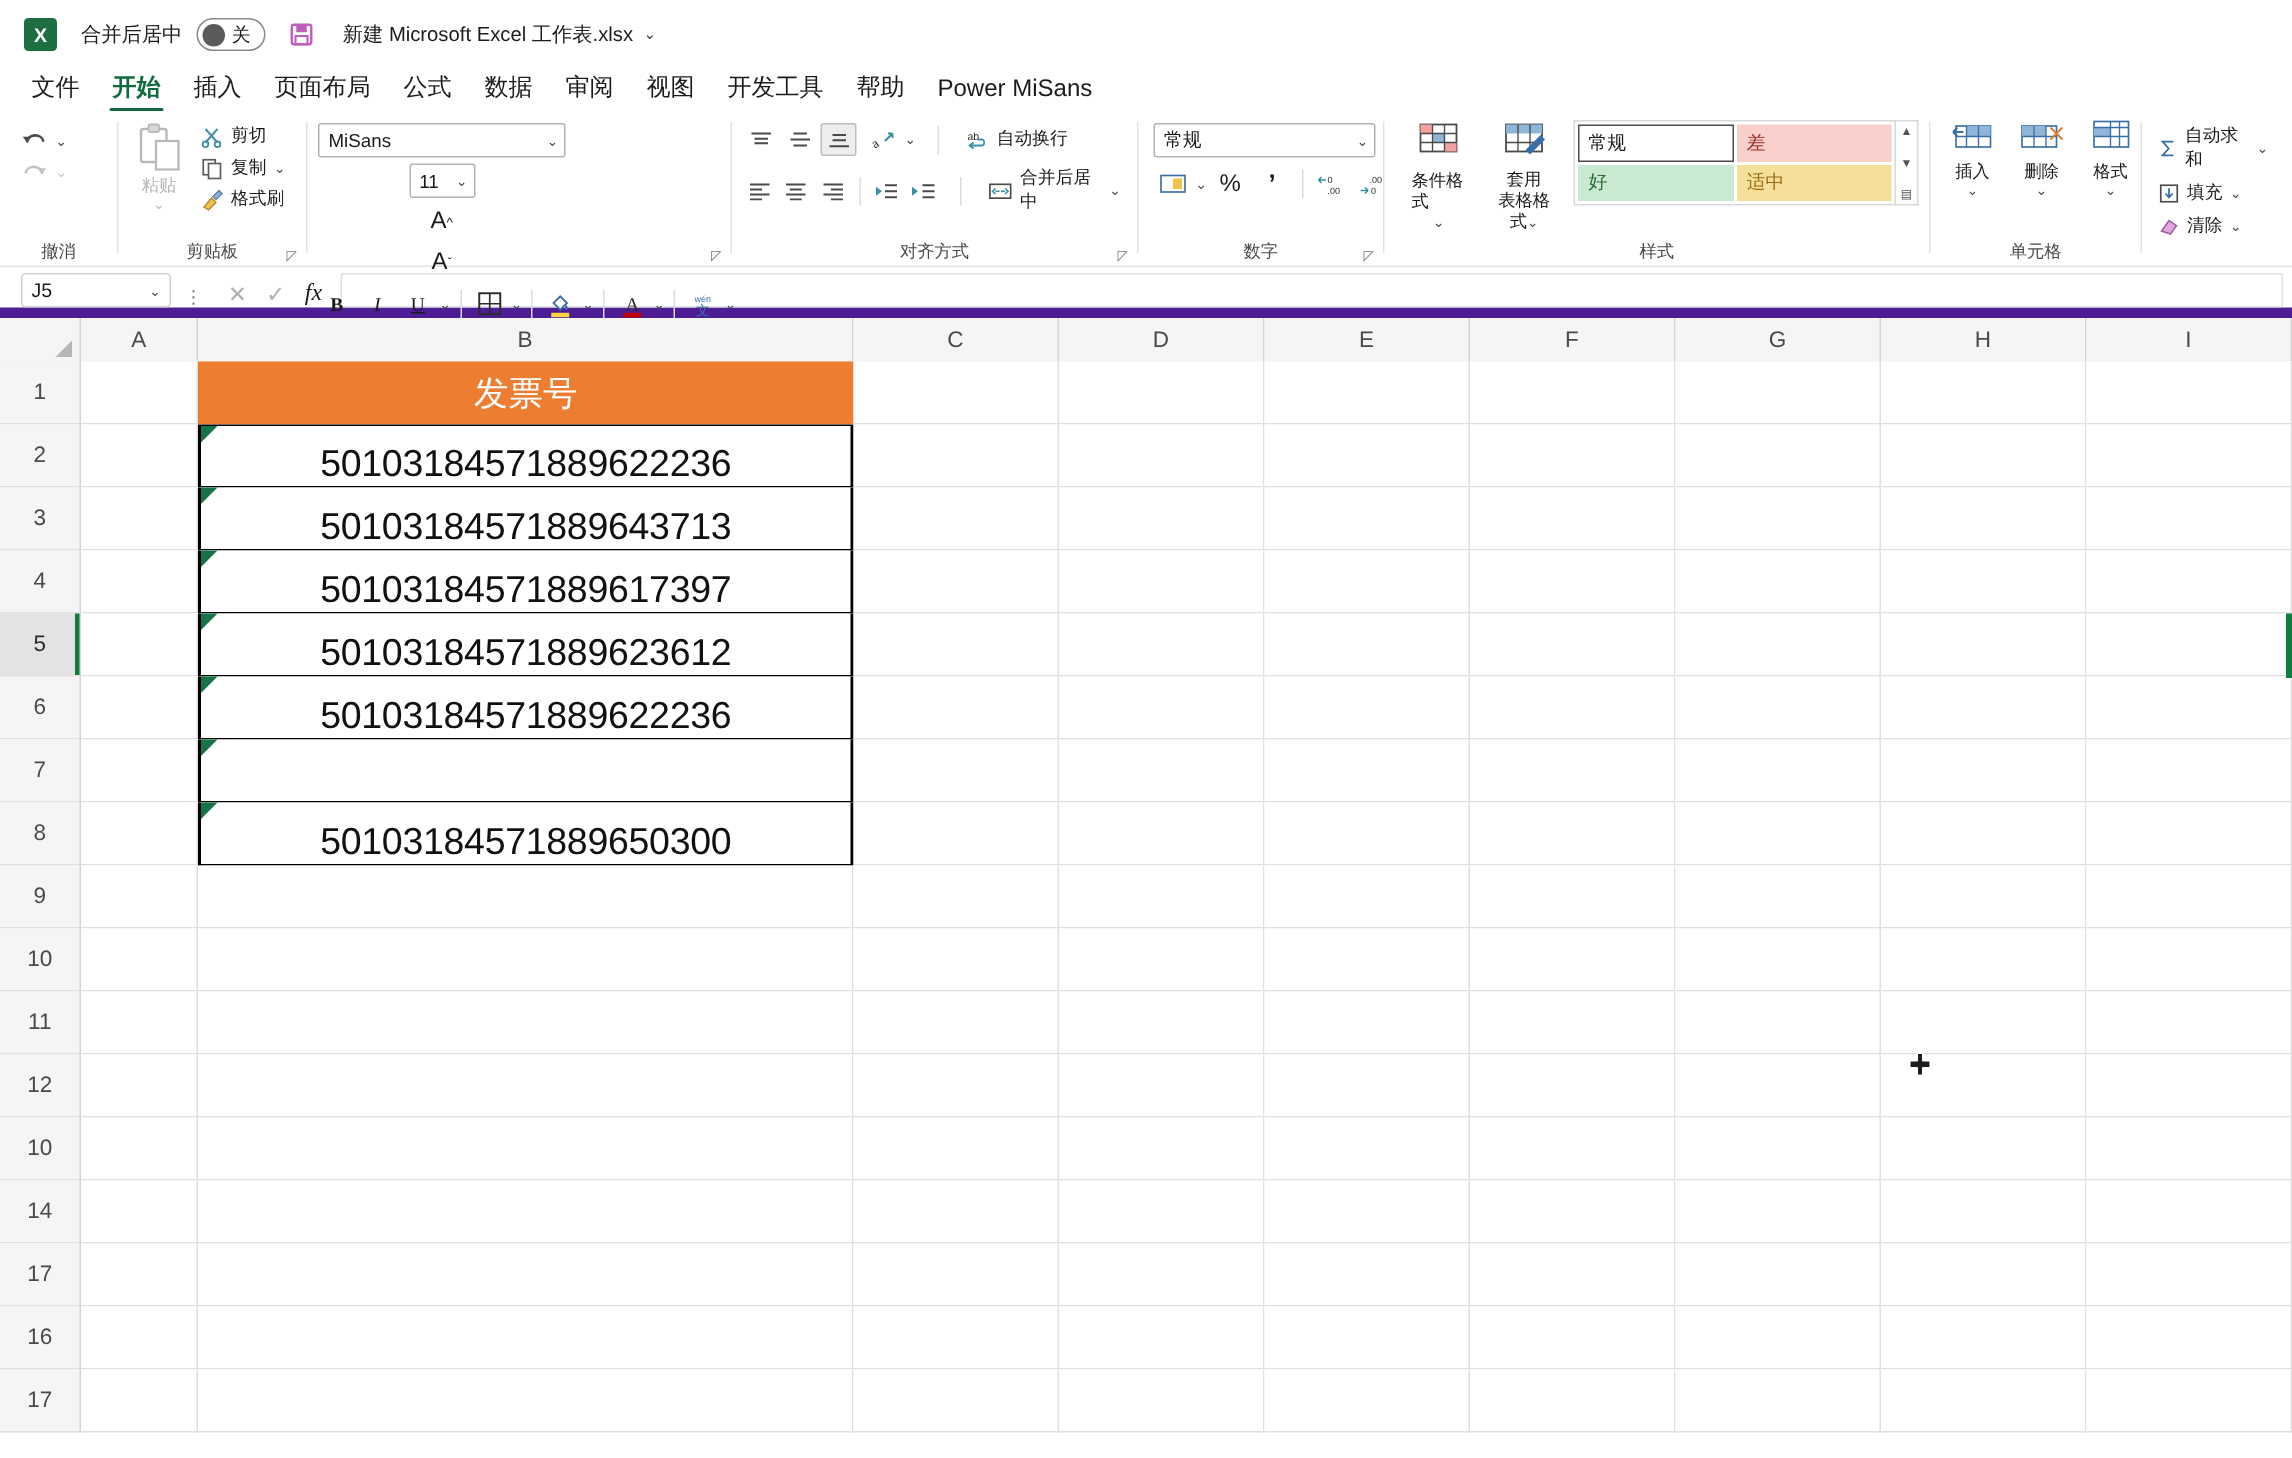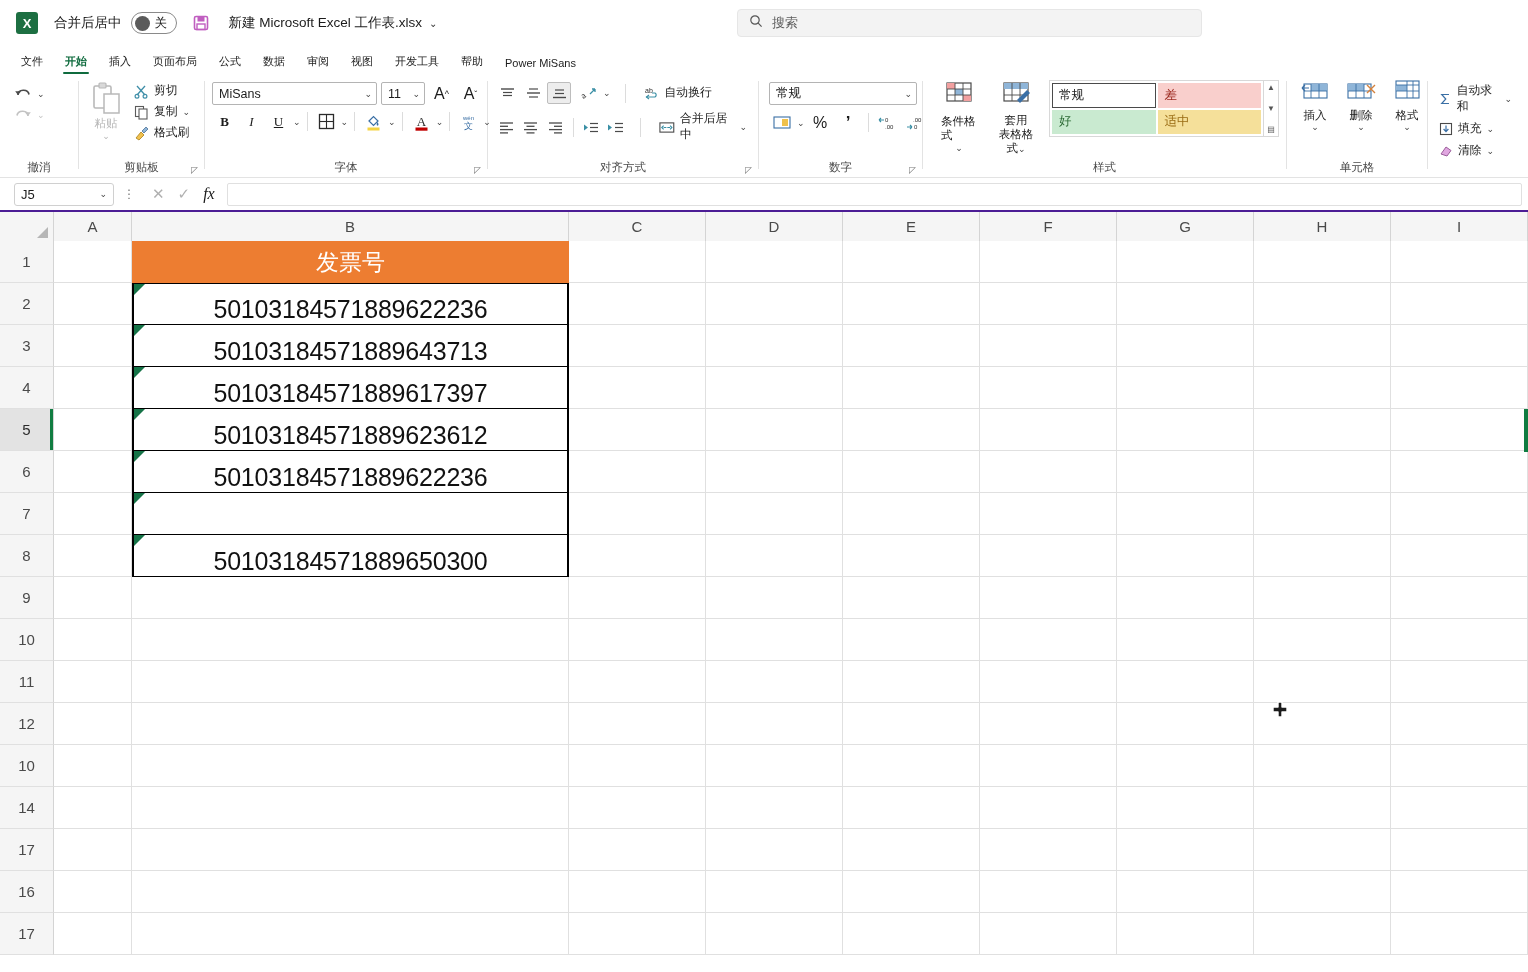--- a/index.html
+++ b/index.html
@@ -42,21 +42,21 @@
   }
   .searchbox .sq { color:#555; }
   .searchbox .stext { font-size: 13px; color: #5b5b5b; margin-left: 9px; }
 
   
   .tabstrip {
     height: 29px; display:flex; align-items:flex-end; padding-left: 10px;
     background: #ffffff; border-bottom: none;
   }
   .tab {
-    font-size: 11px; color:#1b1b1b; padding: 2px 11px 6px 11px;
+    font-size: 16px; color:#1b1b1b; padding: 2px 11px 6px 11px;
     position: relative; white-space: nowrap; cursor: default;
   }
   .tab.active { font-weight: bold; color:#0f6b3e; }
   .tab.active::after {
     content:""; position:absolute; left: 9px; right: 9px; bottom: 1px;
     height: 2.5px; background: #0f6b3e; border-radius: 2px;
   }
 
   
   .ribbon {
@@ -81,21 +81,21 @@
 
   
   .undo-col { display:flex; flex-direction:column; gap:2px; padding-top:6px; }
   .undo-row { display:flex; align-items:center; gap:4px; padding: 1px 6px; }
 
   
   .clip-left { display:flex; flex-direction:column; align-items:center; padding-top:2px; }
   .clip-right { display:flex; flex-direction:column; justify-content:flex-start; padding-top:4px; gap:3px; }
 
   
-  .fontrow1 { display:flex; align-items:center; gap:4px; padding-top:4px; }
+  .fontrow1 { display:flex; align-items:center; gap:4px; padding-top:4px;flex-direction:column; }
   .fontrow2 { display:flex; align-items:center; gap:2px; padding-top:5px; }
   .combo {
     height: 23px; border: 1px solid #b4b4b4; background:#fff; border-radius:2px;
     display:flex; align-items:center; padding: 0 4px 0 6px; font-size: 12.5px; color:#1b1b1b;
     justify-content: space-between;
   }
   .fnamebox { width: 165px; }
   .fsizebox { width: 44px; }
   .ficon {
     width: 25px; height: 23px; display:flex; align-items:center; justify-content:center;
@@ -132,22 +132,22 @@
   .ggood { background:#c9ead0; color:#2d6b35; }
   .gneutral { background:#f5e09a; color:#9a6c14; }
   .gscroll {
     width: 15px; height:57px; border:1px solid #d8d8d8; border-left:none; margin-top:2px;
     display:flex; flex-direction:column; justify-content:space-between; align-items:center;
     font-size:8px; color:#555; padding: 2px 0; background:#fff;
   }
 
   
   .formulabar {
-    height: 34px; display:flex; align-items:center; background:#fff;
-    border-bottom: 2px solid #4c1d95; padding: 0 6px;
+    height: 34px; display:flex; align-items:flex-end; background:#fff;
+    border-bottom: 7px solid #4c1d95; padding: 0 6px;
   }
   .namebox {
     width: 100px; height: 23px; border:1px solid #d0d0d0; background:#fff; border-radius:3px;
     display:flex; align-items:center; justify-content:space-between; padding: 0 6px;
     font-size: 13px; color:#1b1b1b; margin-left:8px;
   }
   .fbdots { font-size:12px; color:#777; margin: 0 9px; letter-spacing:0; }
   .fbicons { display:flex; align-items:center; gap:13px; padding: 0 8px; }
   .fbicons span { font-size:15px; color:#b0b0b0; }
   .fbicons .fx { color:#1b1b1b; font-family:"Liberation Serif", serif; font-style:italic; font-size:16px; }
@@ -234,29 +234,20 @@
     <div class="save-icon">
       <svg width="20" height="20" viewBox="0 0 20 20">
         <rect x="3.5" y="3.5" width="13" height="13" rx="1.5" fill="none" stroke="#c05ec0" stroke-width="1.6"></rect>
         <rect x="6.5" y="3.5" width="7" height="5" fill="#c05ec0"></rect>
         <rect x="6" y="11" width="8" height="5.5" fill="none" stroke="#c05ec0" stroke-width="1.4"></rect>
       </svg>
     </div>
     <span class="doc-title">新建 Microsoft Excel 工作表.xlsx</span>
     <span class="title-caret">⌄</span>
 
-    <div class="searchbox">
-      <span class="sq">
-        <svg width="14" height="14" viewBox="0 0 14 14">
-          <circle cx="6" cy="6" r="4.2" fill="none" stroke="#555" stroke-width="1.2"></circle>
-          <line x1="9.2" y1="9.2" x2="12.6" y2="12.6" stroke="#555" stroke-width="1.2"></line>
-        </svg>
-      </span>
-      <span class="stext">搜索</span>
-    </div>
   </div>
 
   <div class="tabstrip">
     <div class="tab">文件</div>
     <div class="tab active">开始</div>
     <div class="tab">插入</div>
     <div class="tab">页面布局</div>
     <div class="tab">公式</div>
     <div class="tab">数据</div>
     <div class="tab">审阅</div>

